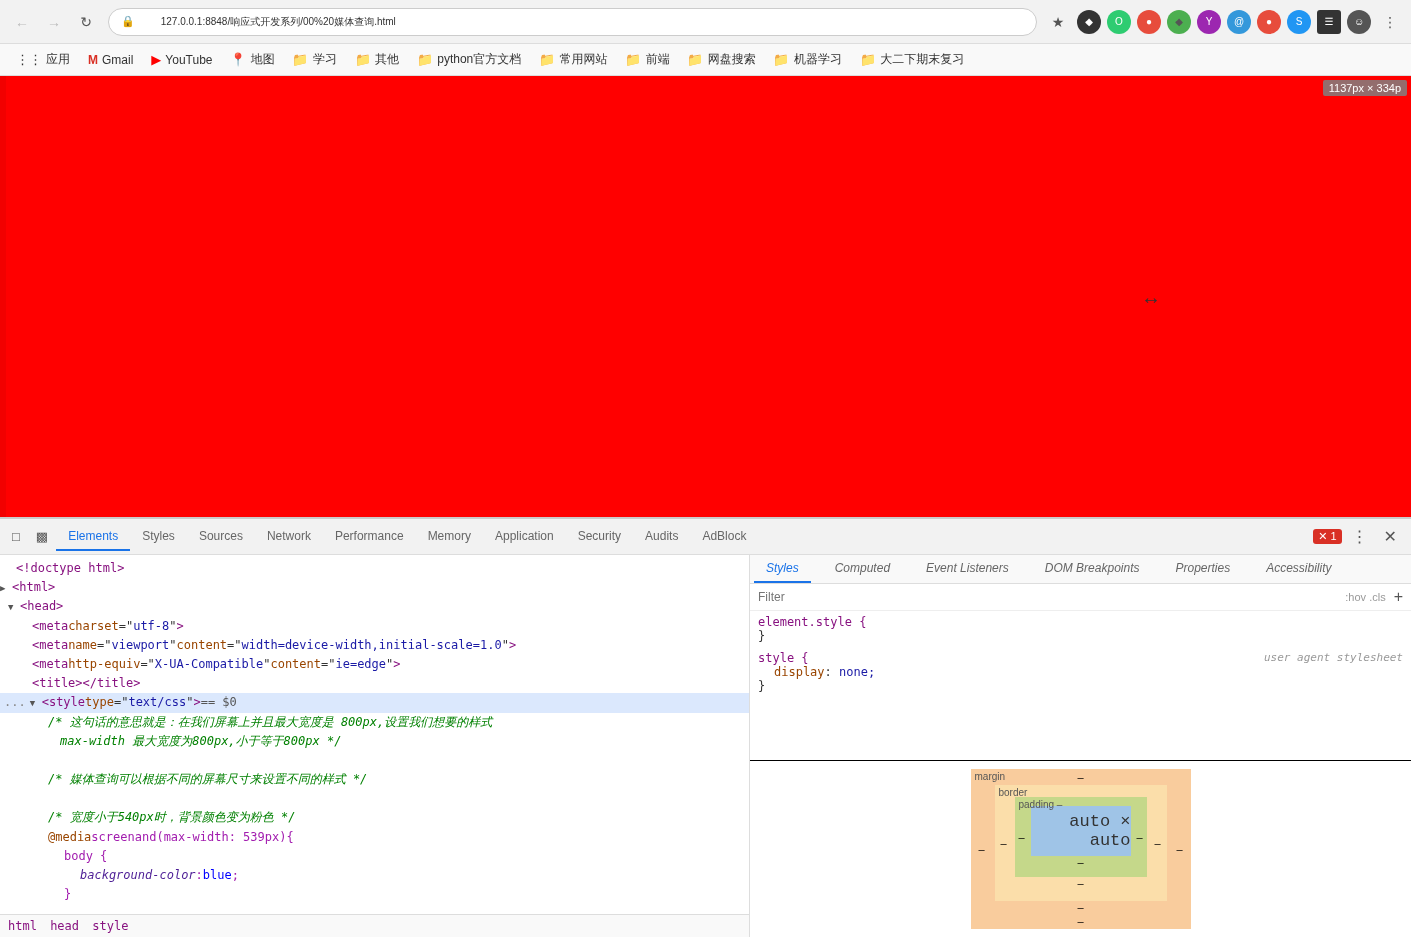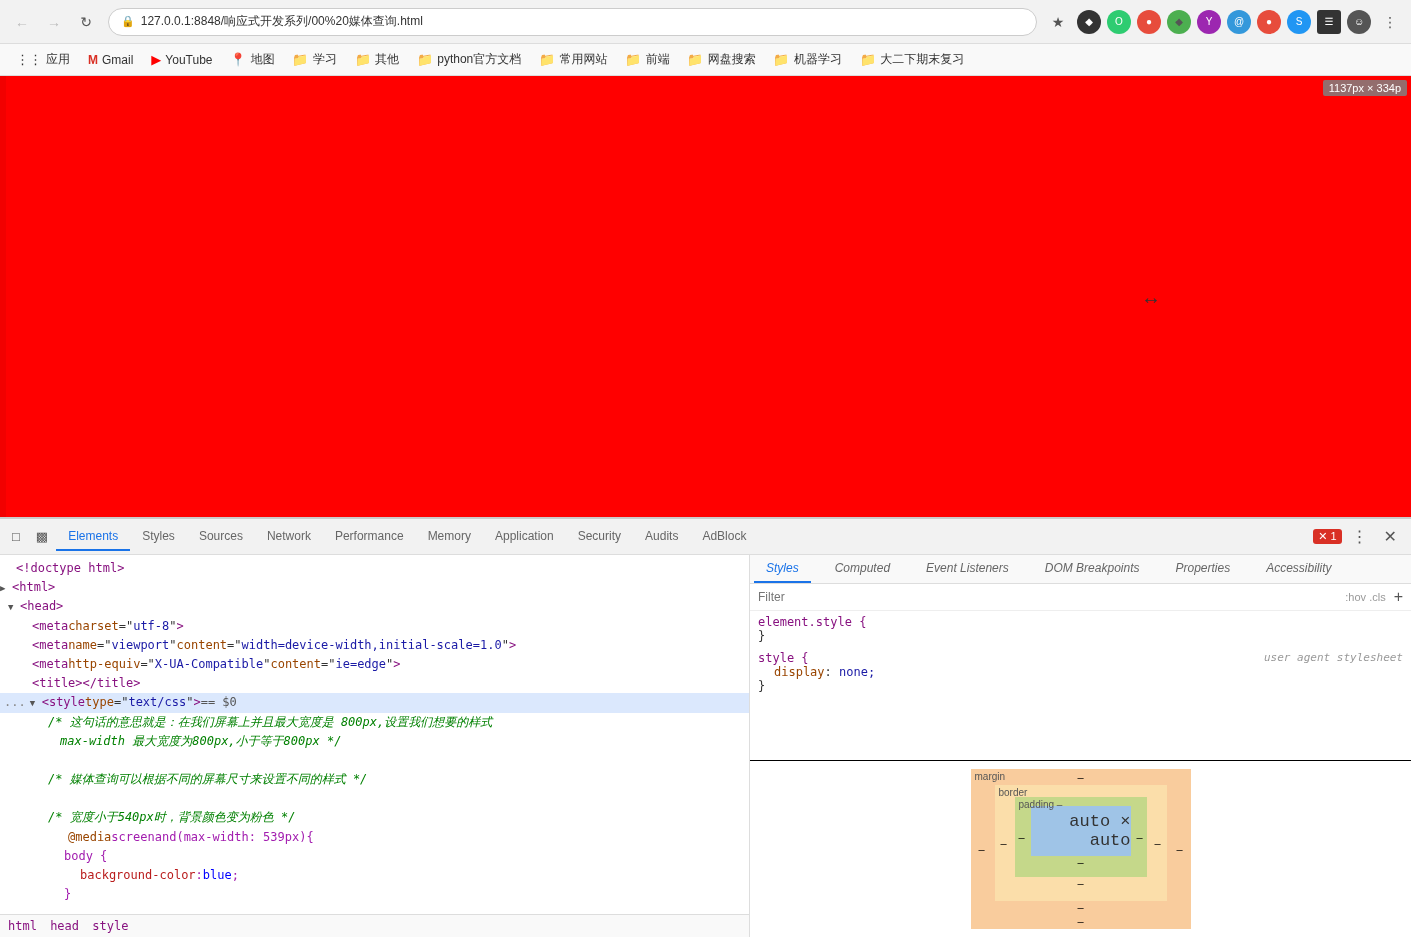--- a/index.html
+++ b/index.html
@@ -22,21 +22,21 @@
       font-size: 14px; color: #555;
     }
     .nav-btn.disabled { color: #bbb; cursor: default; }
 
     .address-bar {
       flex: 1; height: 28px; border: 1px solid #ccc; border-radius: 14px;
       background: #fff; padding: 0 12px; font-size: 12px; color: #333;
       display: flex; align-items: center; gap: 6px;
     }
     .address-bar .lock-icon { color: #555; font-size: 11px; }
-    .address-text { font-size: 12px; color: #333; }
+    .address-text { font-size: 10px; color: #333; margin-left: 20px; }
 
     .toolbar-icons { display: flex; gap: 6px; align-items: center; }
     .toolbar-icon {
       width: 26px; height: 26px; border-radius: 50%;
       display: flex; align-items: center; justify-content: center;
       font-size: 14px; cursor: pointer; color: #555;
     }
 
     
     .bookmarks-bar {
@@ -364,31 +364,31 @@
             <span class="c-comment">max-width 最大宽度为800px,小于等于800px */</span>
           </div>
           <div class="code-line" style="padding-left:48px;">&nbsp;</div>
           <div class="code-line" style="padding-left:48px;">
             <span class="c-comment">/* 媒体查询可以根据不同的屏幕尺寸来设置不同的样式 */</span>
           </div>
           <div class="code-line" style="padding-left:48px;">&nbsp;</div>
           <div class="code-line" style="padding-left:48px;">
             <span class="c-comment">/* 宽度小于540px时，背景颜色变为粉色 */</span>
           </div>
-          <div class="code-line" style="padding-left:68px;">
+          <div class="code-line" style="padding-left:48px;">
             <span class="c-attr">@media</span>
             <span class="c-text"> screen </span>
             <span class="c-text">and</span>
             <span class="c-text"> (max-width: 539px){</span>
           </div>
           <div class="code-line" style="padding-left:64px;">
             <span class="c-text">body {</span>
           </div>
           <div class="code-line" style="padding-left:80px;">
-            <span style="color:#b91c1c;">background-color</span>
+            <span style="color:#4c1d95;font-style:italic;">background-color</span>
               <span class="c-text">: </span>
               <span style="color:#0000ff;">blue</span>
               <span class="c-text">;</span>
           </div>
           <div class="code-line" style="padding-left:64px;">
             <span class="c-text">}</span>
           </div>
         </div>
 
         <div class="elements-breadcrumb">

